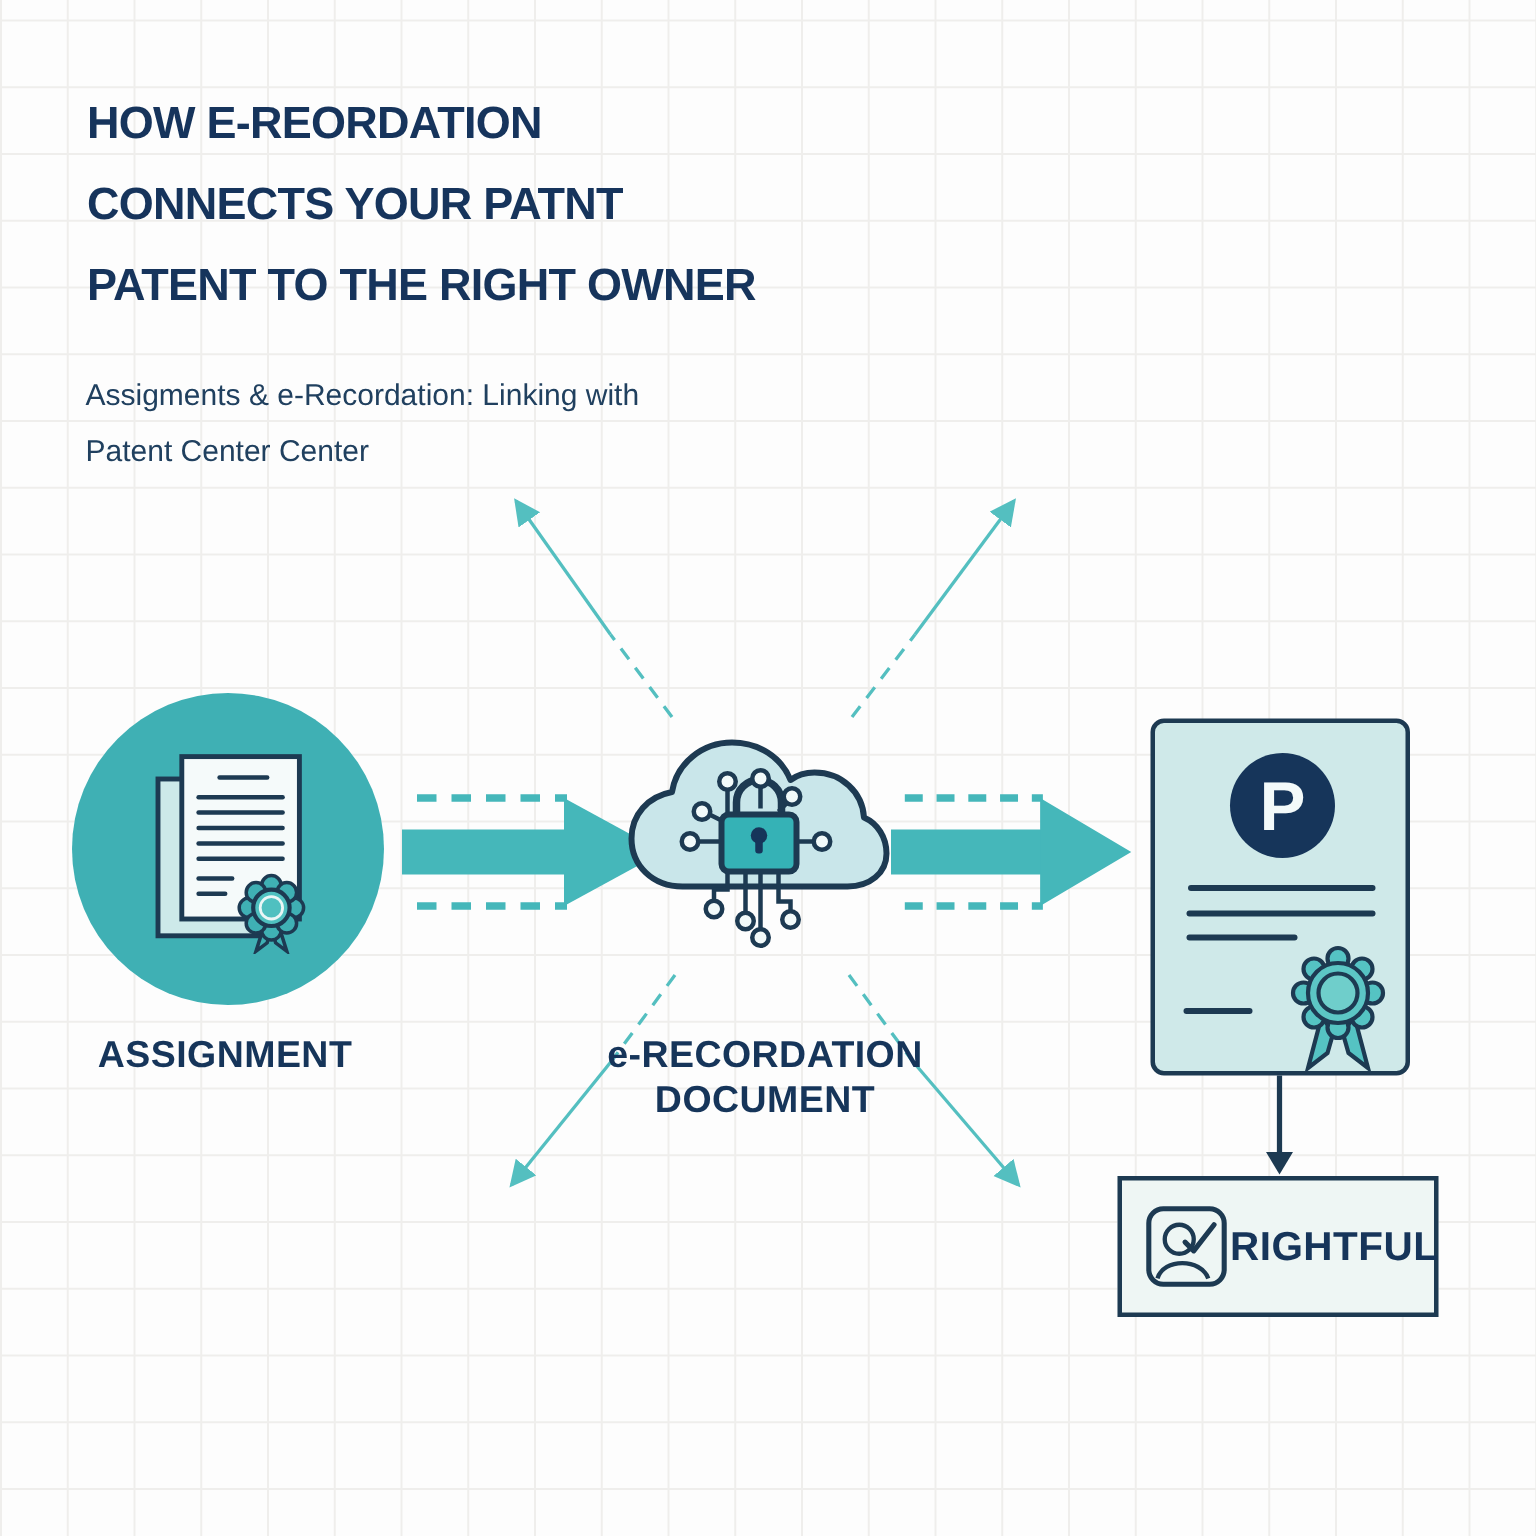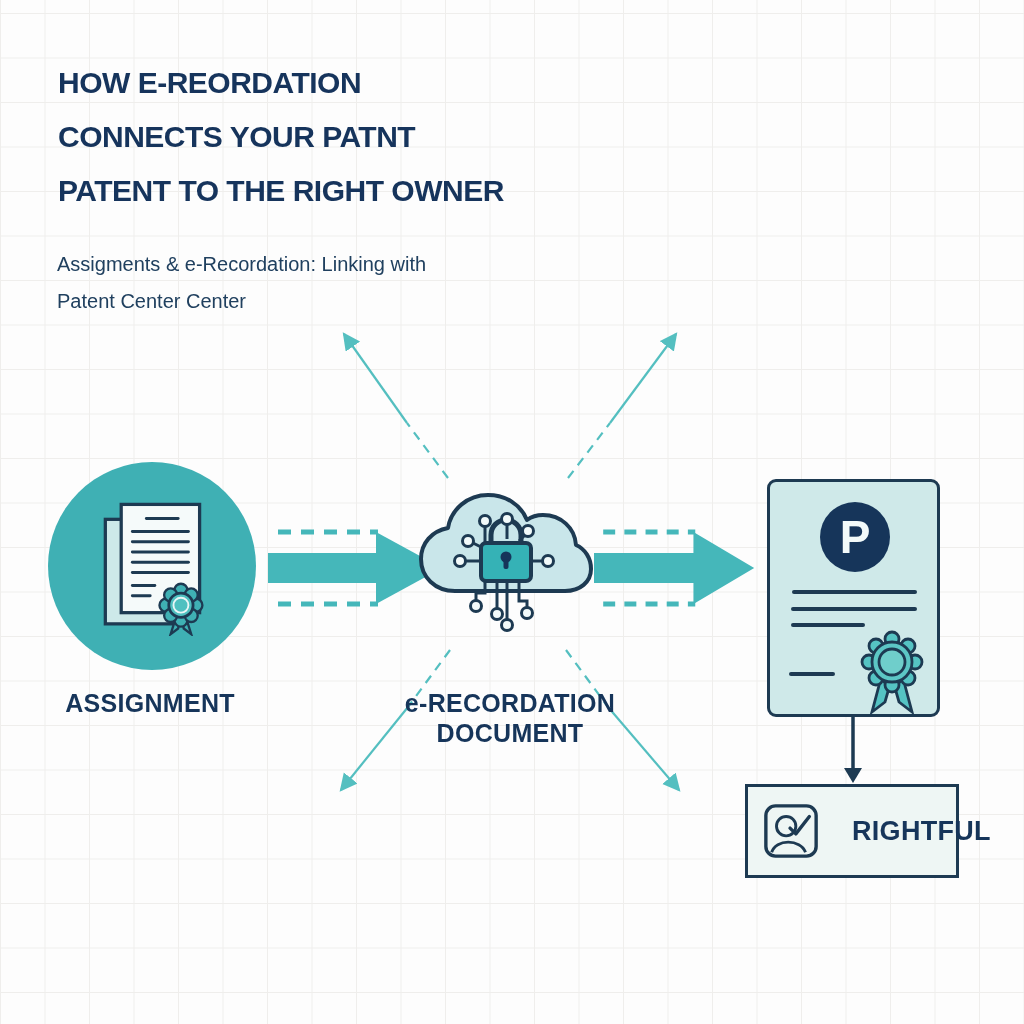--- a/index.html
+++ b/index.html
@@ -50,21 +50,21 @@
   .cl4{left:19px;top:190px;width:46px;}
   .cert-rosette{position:absolute;left:86px;top:148px;}
   .owner-box{
     position:absolute;left:745px;top:784px;width:214px;height:94px;
     background:#eef6f4;border:3px solid #1d3a52;box-sizing:border-box;
     display:flex;align-items:center;
   }
   .owner-icon{margin-left:14px;flex:0 0 auto;}
   .owner-label{
     flex:1;text-align:center;font-weight:700;font-size:27px;line-height:31px;
-    color:#16355a;letter-spacing:0.3px;padding-right:6px;margin-left:32px;
+    color:#16355a;letter-spacing:0.3px;padding-right:6px;
   }
   .rays,.vconn{position:absolute;left:0;top:0;pointer-events:none;}
 </style>
 </head>
 <body>
 
 <div class="canvas">
 
   <div class="title">
     <div>HOW E-REORDATION</div>

